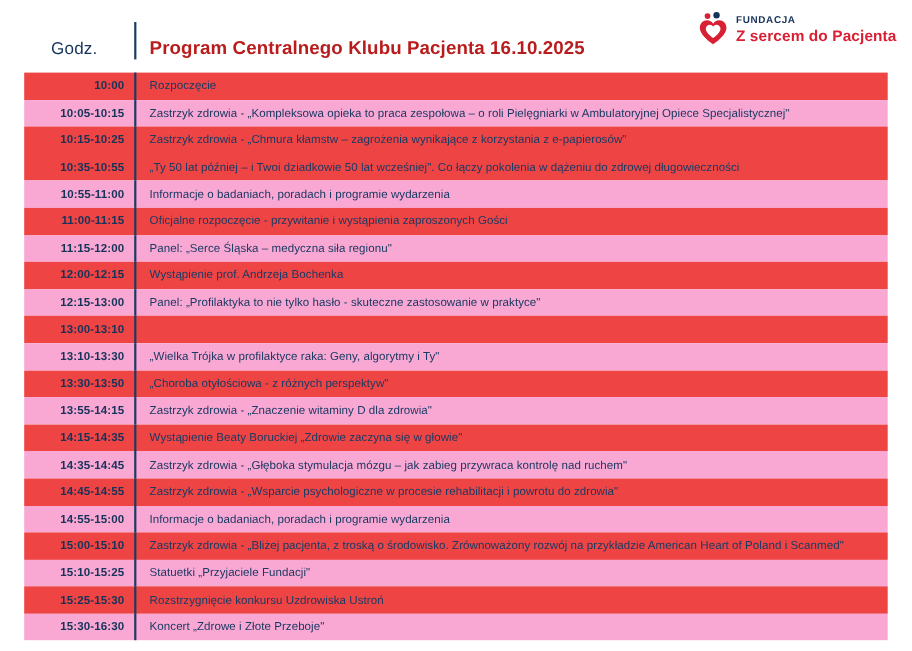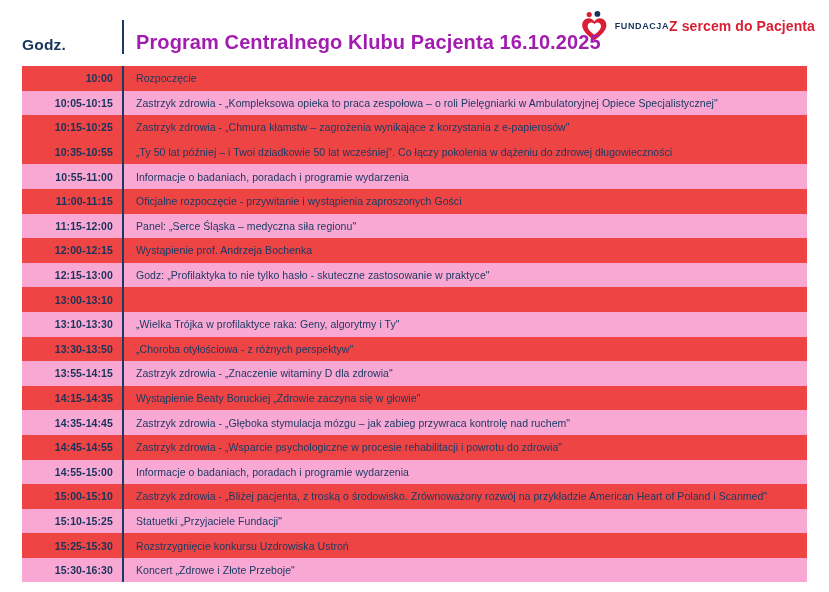--- a/index.html
+++ b/index.html
@@ -32,24 +32,23 @@
     gap: 7px;
   }
   .logo-mark {
     position: relative;
     width: 27px;
     height: 30px;
     flex: 0 0 auto;
   }
   .logo-text {
     display: flex;
-    flex-direction: row;
+    flex-direction: column;
     justify-content: center;
     line-height: 1;
-    align-items: flex-end;
   }
   .logo-line1 {
     font-size: 9px;
     font-weight: bold;
     letter-spacing: 0.6px;
     color: #16335a;
     margin-bottom: 2px;
   }
   .logo-line2 {
     font-size: 14px;
@@ -68,44 +67,44 @@
   .thead {
     display: flex;
     align-items: flex-end;
     height: 66px;
     box-sizing: border-box;
     padding-bottom: 12px;
   }
   .th-time {
     width: 91px;
     flex: 0 0 91px;
-    text-align: left;
+    text-align: center;
     font-size: 15.5px;
-    font-weight: bold;
+    font-weight: normal;
     color: #16335a;
     letter-spacing: 0.2px;
   }
   .th-gap {
     flex: 0 0 22px;
     align-self: stretch;
     position: relative;
   }
   .th-gap::before {
     content: "";
     position: absolute;
     left: 9px;
     top: 20px;
     bottom: 0;
     border-left: 2.2px solid #1b3a63;
   }
   .th-title {
     flex: 1 1 auto;
-    font-size: 20px;
-    font-weight: bold;
-    color: #a21caf;
+    font-size: 17px;
+    font-weight: bold;
+    color: #b91c1c;
     letter-spacing: 0.1px;
     padding-left: 1px;
   }
 
   
   .row {
     display: flex;
     align-items: center;
     min-height: 24.6px;
     background: #f9a8d4;
@@ -210,21 +209,21 @@
           <div class="td-desc">Panel: „Serce Śląska – medyczna siła regionu"</div>
         </div>
         <div class="row alt">
           <div class="td-time">12:00-12:15</div>
           <div class="td-gap"></div>
           <div class="td-desc">Wystąpienie prof. Andrzeja Bochenka</div>
         </div>
         <div class="row">
           <div class="td-time">12:15-13:00</div>
           <div class="td-gap"></div>
-          <div class="td-desc">Godz: „Profilaktyka to nie tylko hasło - skuteczne zastosowanie w praktyce"</div>
+          <div class="td-desc">Panel: „Profilaktyka to nie tylko hasło - skuteczne zastosowanie w praktyce"</div>
         </div>
         <div class="row alt">
           <div class="td-time">13:00-13:10</div>
           <div class="td-gap"></div>
         </div>
         <div class="row">
           <div class="td-time">13:10-13:30</div>
           <div class="td-gap"></div>
           <div class="td-desc">„Wielka Trójka w profilaktyce raka: Geny, algorytmy i Ty"</div>
         </div>

